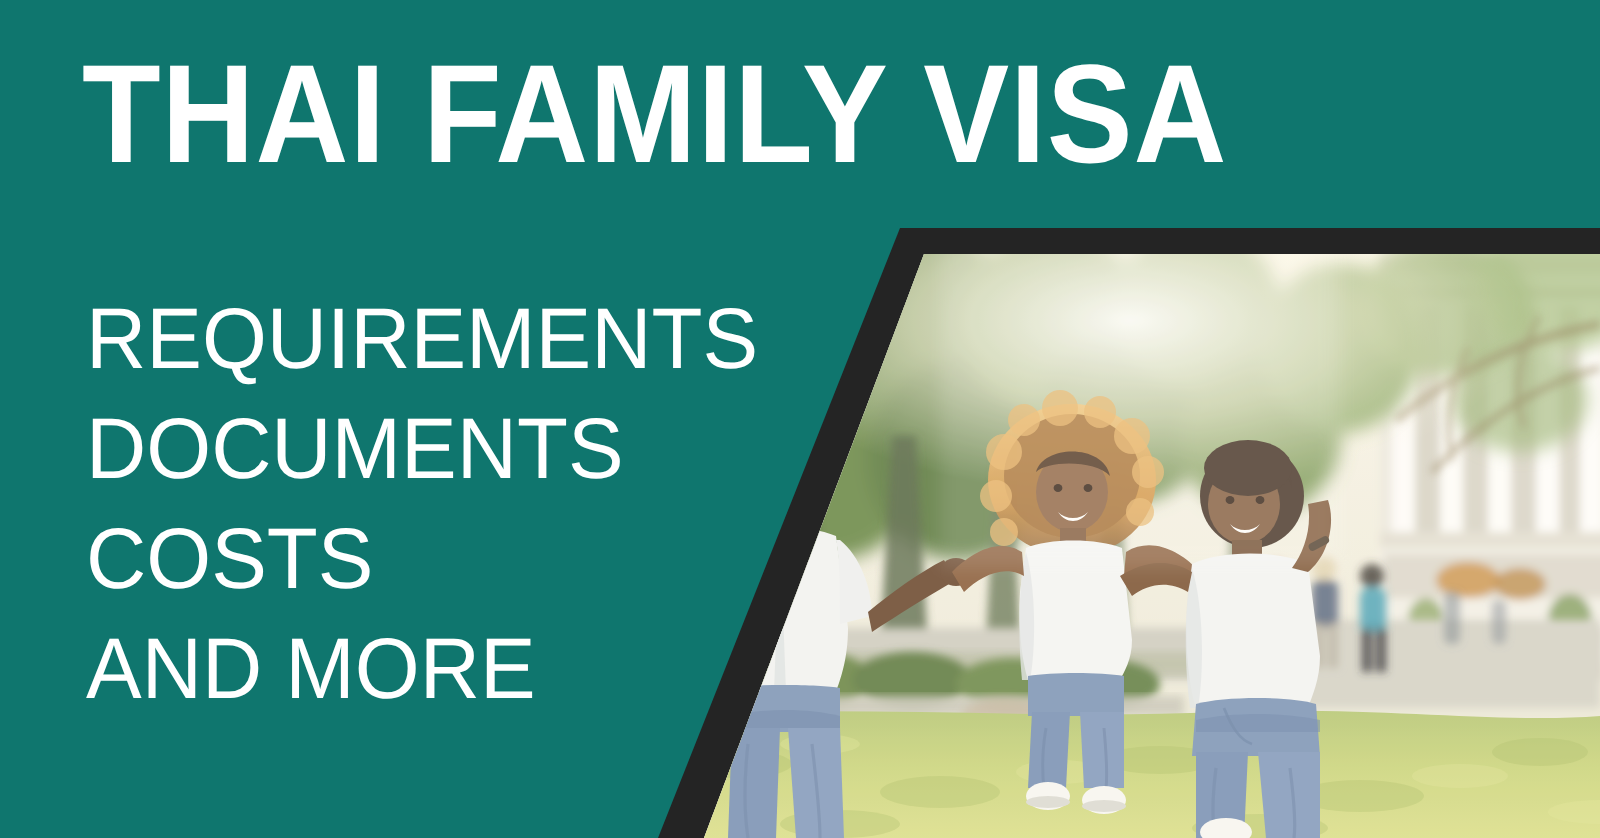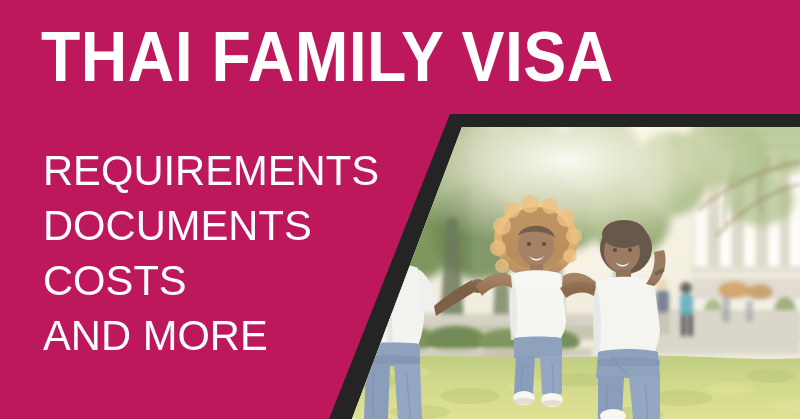--- a/index.html
+++ b/index.html
@@ -10,21 +10,21 @@
   }
   body {
     font-family: "Liberation Sans", sans-serif;
   }
 
   #banner {
     position: relative;
     width: 800px;
     height: 419px;
     overflow: hidden;
-    background: #be185d;
+    background: #0f766e;
   }
 
   
   .text-block {
     position: absolute;
     left: 0;
     top: 0;
     width: 470px;
     height: 419px;
     z-index: 30;

